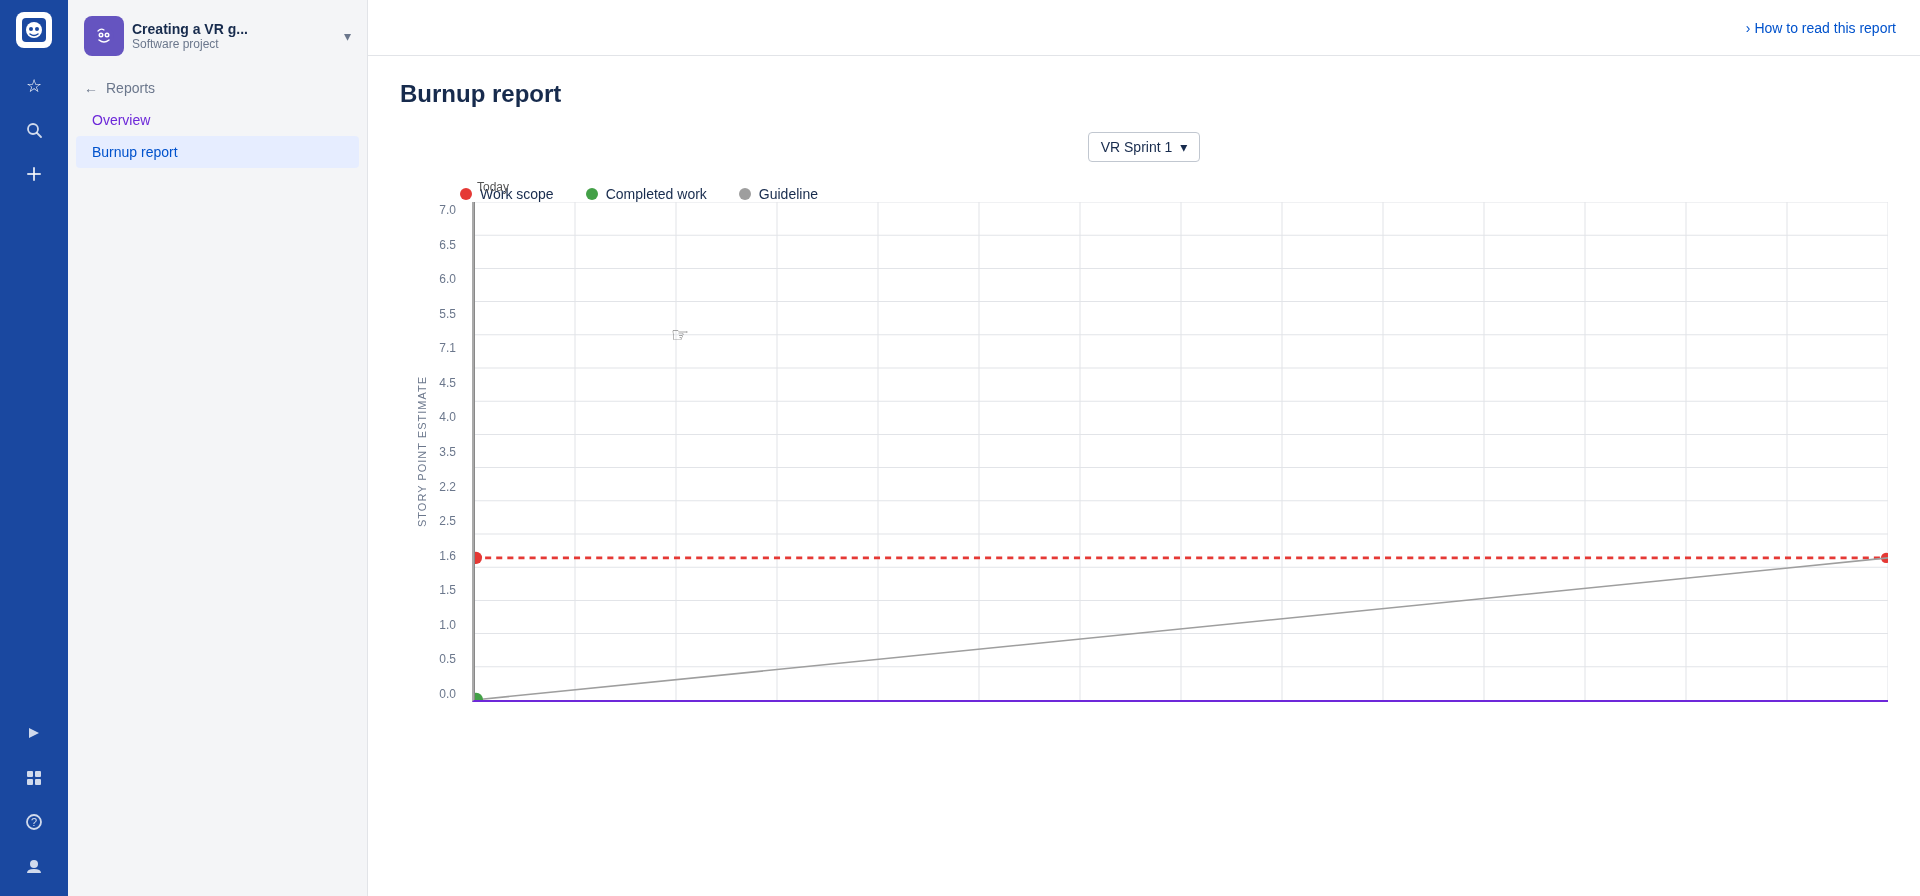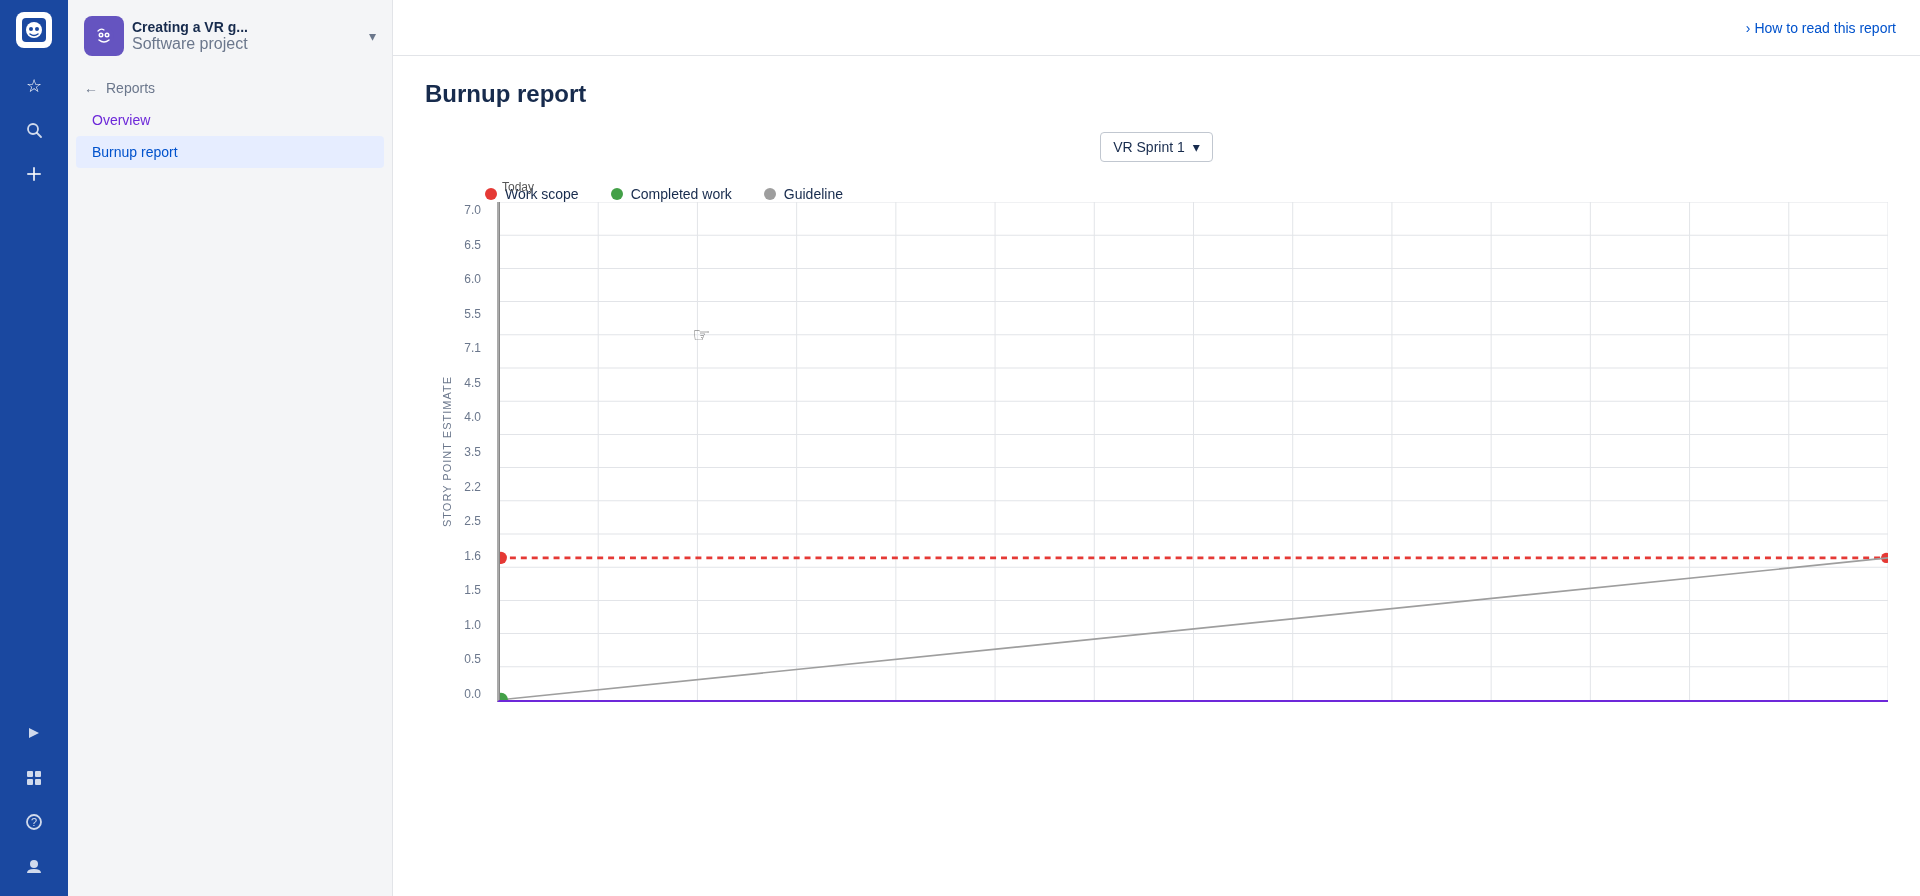--- a/index.html
+++ b/index.html
@@ -29,21 +29,21 @@
       display: flex; align-items: center; justify-content: center;
       cursor: pointer;
       color: rgba(255,255,255,0.7);
       font-size: 18px;
     }
     .nav-icon.active { color: #fff; }
     .nav-spacer { flex: 1; }
 
     
     .sidebar {
-      width: 325px;
+      width: 300px;
       background: #f4f5f7;
       border-right: 1px solid #e2e4e8;
       display: flex;
       flex-direction: column;
       flex-shrink: 0;
     }
     .sidebar-header {
       display: flex;
       align-items: center;
       padding: 16px 16px 8px 16px;
@@ -62,21 +62,21 @@
     .sidebar-project-name {
       font-size: 14px;
       font-weight: 600;
       color: #172b4d;
       white-space: nowrap;
       overflow: hidden;
       text-overflow: ellipsis;
       max-width: 160px;
     }
     .sidebar-project-type {
-      font-size: 16px;
+      font-size: 12px;
       color: #6b778c;
     }
     .sidebar-chevron {
       color: #6b778c;
       font-size: 14px;
       cursor: pointer;
     }
 
     .sidebar-nav {
       padding: 8px 0;

